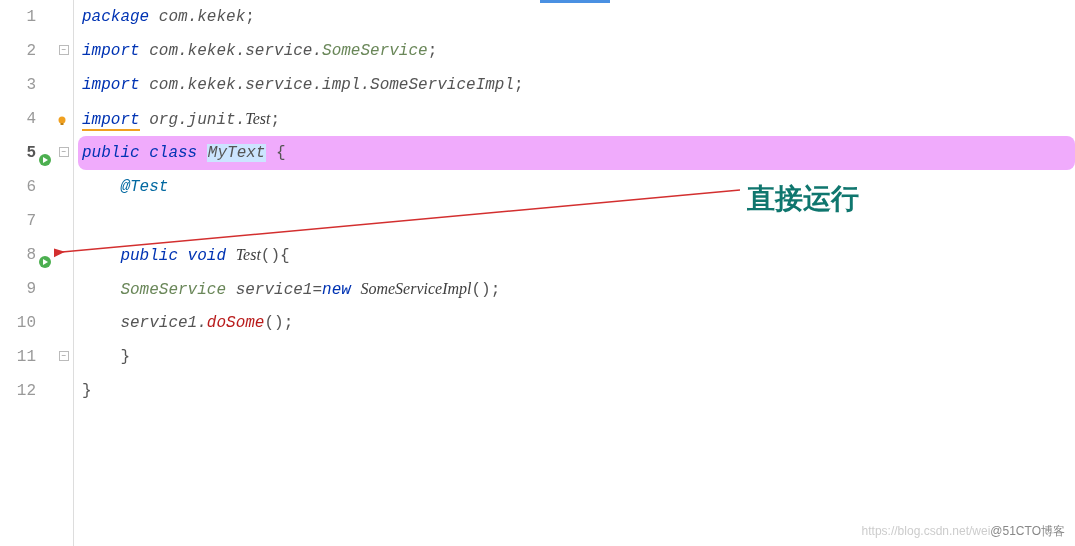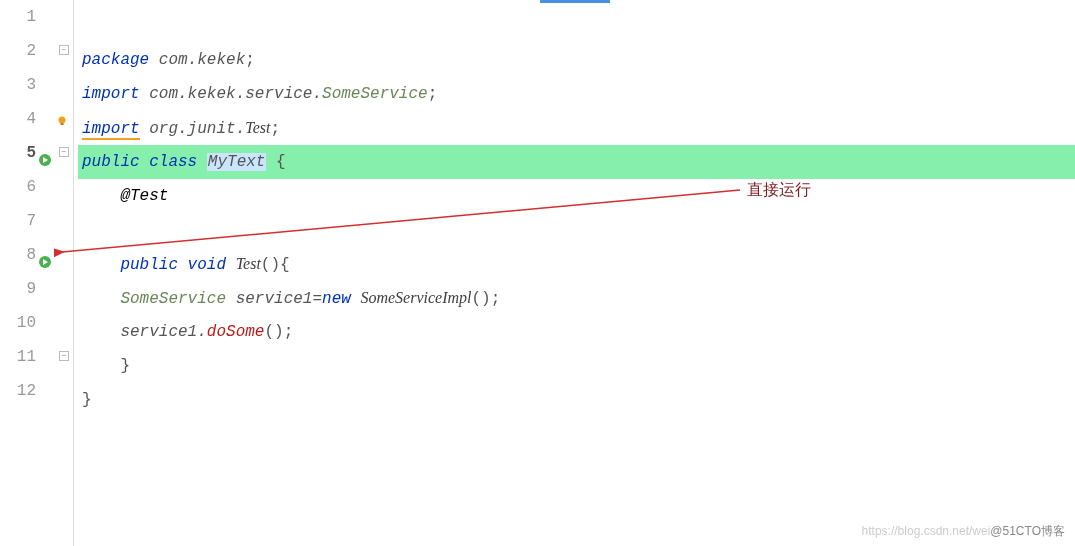--- a/index.html
+++ b/index.html
@@ -71,46 +71,46 @@
       background: #fff;
       font-size: 8px;
       text-align: center;
       line-height: 8px;
       color: #888;
     }
     .code-area {
       flex: 1;
       padding-left: 4px;
       position: relative;
-      margin-top: 43px;
     }
     .code-line {
       height: 34px;
       line-height: 34px;
       white-space: pre;
       padding-left: 4px;
     }
     .code-line.highlighted {
-      background: #86efac;
+      background: #f0abfc;
+      border-radius: 8px;
     }
     .kw-package, .kw-import, .kw-public, .kw-class, .kw-void, .kw-new {
       color: #0033b3;
     }
     .pkg-name {
       color: #555;
     }
     .class-name {
       color: #404040;
       font-family: Liberation Serif, serif;
     }
     .method-name {
       color: #b91c1c;
     }
     .annotation {
-      color: #000000;
+      color: #0369a1;
     }
     .highlight-word {
       background: #cce5ff;
       color: #555;
       padding: 0 1px;
     }
     .warning-underline {
       border-bottom: 2px solid #f0a020;
     }
     .punct {
@@ -123,24 +123,25 @@
     .ident {
       color: #555;
     }
     .service-type {
       color: #6a8759;
       font-style: italic;
       text-align: right;
     }
     .annotation-label {
       position: absolute;
-      color: #7f1d1d;
-      font-size: 16px;
+      color: #0f766e;
+      font-size: 28px;
       font-family: 'SimSun', serif;
       font-style: normal;
+      font-weight: bold;
     }
     .arrow-svg {
       position: absolute;
       pointer-events: none;
     }
     .watermark {
       position: absolute;
       bottom: 6px;
       right: 10px;
       color: #ccc;
@@ -231,20 +232,21 @@
           <circle cx="5" cy="4" r="3.5" fill="#f0a020"></circle>
           <rect x="3.5" y="7" width="3" height="2" fill="#c08010"></rect>
         </svg>
     </span>
     <div class="fold-indicator" style="top:351px">−</div>
   </div>
 
   <div class="code-area">
     <div class="code-line"><span class="kw-package">package</span><span class="pkg-name"> com.kekek</span><span class="punct">;</span></div>
     <div class="code-line"><span class="import-word">import</span><span class="pkg-name"> com.kekek.service.</span><span class="service-type">SomeService</span><span class="punct">;</span></div>
+    <div class="code-line"><span class="import-word">import</span><span class="pkg-name"> com.kekek.service.impl.</span><span class="ident">SomeServiceImpl</span><span class="punct">;</span></div>
     <div class="code-line"><span class="import-word warning-underline">import</span><span class="pkg-name"> org.junit.</span><span class="class-name">Test</span><span class="punct">;</span></div>
     <div class="code-line highlighted"><span class="kw-public">public</span><span class="kw-class"> class </span><span class="highlight-word">MyText</span><span class="punct"> {</span></div>
     <div class="code-line">    <span class="annotation">@Test</span></div>
     <div class="code-line"></div>
     <div class="code-line">    <span class="kw-public">public</span><span class="kw-void"> void </span><span class="class-name">Test</span><span class="punct">(){</span></div>
     <div class="code-line">    <span class="service-type">SomeService</span><span class="ident"> service1=</span><span class="kw-new">new </span><span class="class-name">SomeServiceImpl</span><span class="punct">();</span></div>
     <div class="code-line">    <span class="ident">service1.</span><span class="method-name">doSome</span><span class="punct">();</span></div>
     <div class="code-line">    <span class="punct">}</span></div>
     <div class="code-line"><span class="punct">}</span></div>
   </div>

